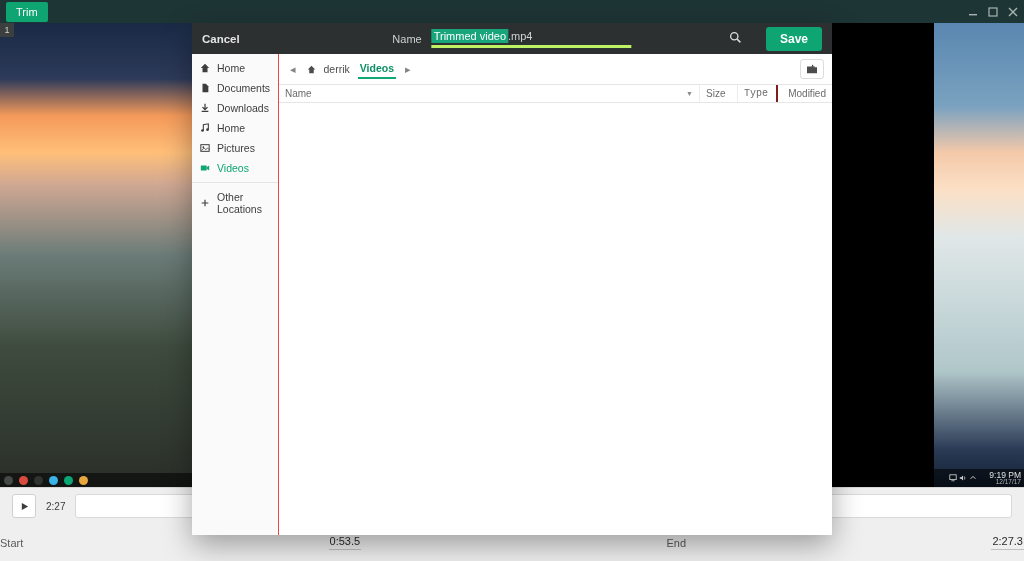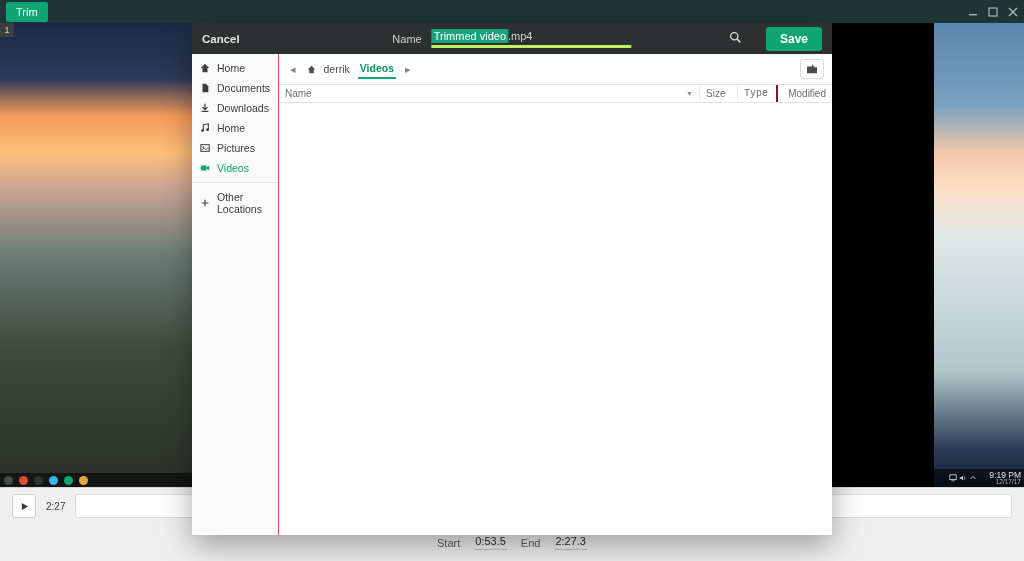--- a/index.html
+++ b/index.html
@@ -26,21 +26,21 @@
     .clock-time { font-size: 8.5px; }
     .clock-date { font-size: 6.5px; color: #b5b5b5; }
     .corner-tag { position: absolute; top: 0; left: 0; width: 14px; height: 14px; background: #3b3f3d; color: #cfd3d1; font-size: 9px; display: flex; align-items: center; justify-content: center; }
     
     .controls-row { height: 37px; background: #efefef; display: flex; align-items: center; padding: 0 12px; gap: 10px; border-top: 1px solid #d8d8d8; }
     .play-btn { width: 24px; height: 24px; background: #fff; border: 1px solid #d0d0d0; border-radius: 3px; display: flex; align-items: center; justify-content: center; cursor: pointer; }
     .play-btn svg { width: 9px; height: 9px; }
     .time-label { font-size: 10px; color: #3a3a3a; }
     .timeline-track { flex: 1; height: 24px; background: #fff; border: 1px solid #d9d9d9; border-radius: 3px; }
     
-    .trim-range { height: 37px; background: #efefef; display: flex; align-items: center; justify-content: center; gap: 14px; font-size: 11px; color: #5a5a5a; }
+    .trim-range { height: 37px; background: #efefef; display: flex; align-items: center; justify-content: space-between; gap: 14px; font-size: 11px; color: #5a5a5a; }
     .range-val { color: #2a2a2a; border-bottom: 1px solid #c0c0c0; padding: 0 1px 2px; }
     
     .save-dialog { position: absolute; top: 23px; left: 192px; width: 640px; height: 512px; background: #fff; box-shadow: 0 10px 30px rgba(0,0,0,0.35); z-index: 100; display: flex; flex-direction: column; border-radius: 6px; }
     .dlg-header { height: 31px; background: #2c3030; display: flex; align-items: center; padding: 0 10px; gap: 12px; }
     .cancel-btn { color: #e2e5e4; font-size: 11.5px; cursor: pointer; font-weight: 600; }
     .name-group { margin-left: auto; margin-right: auto; display: flex; align-items: center; gap: 10px; position: absolute; left: 50%; transform: translateX(-50%); }
     .name-label { color: #cdd2d0; font-size: 11px; }
     .name-input-wrap { display: flex; align-items: baseline; border-bottom: 3px solid #bef264; padding-bottom: 2px; width: 200px; }
     .name-input { background: #17a579; color: #fff; font-size: 11px; padding: 1px 2px; border: none; }
     .name-ext { color: #cfd3d1; font-size: 11px; }

